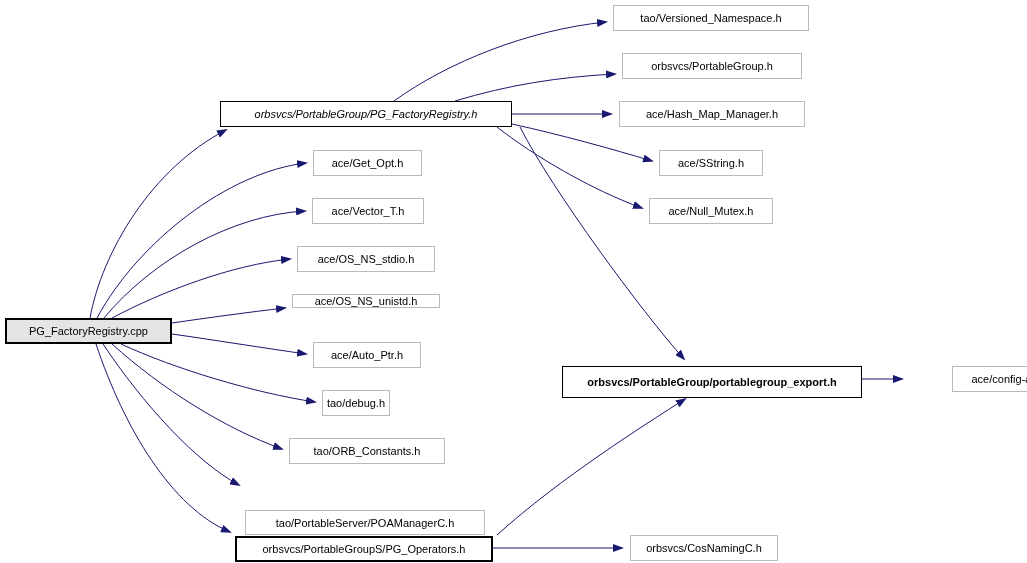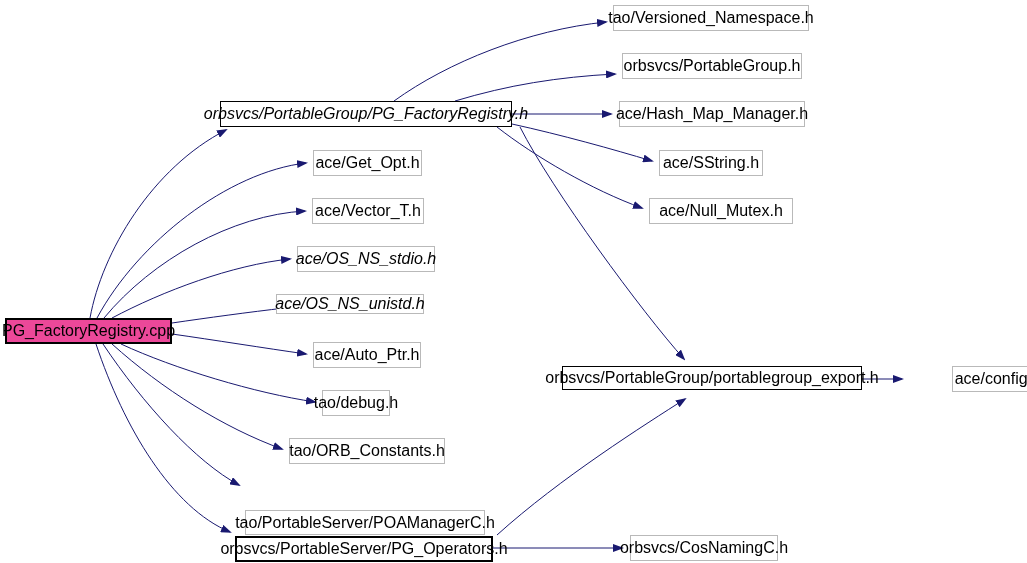--- a/index.html
+++ b/index.html
@@ -17,28 +17,28 @@
     width: 1027px; height: 563px;
   }
   .node {
     position: absolute;
     display: flex;
     align-items: center;
     justify-content: center;
     box-sizing: border-box;
     background: #ffffff;
     color: #000000;
-    font-size: 16px;
+    font-size: 11px;
     white-space: nowrap;
     text-align: center;
   }
   .node.plain  { border: 1px solid #b9b9b9; }
   .node.linked { border: 1px solid #000000; }
   .node.linked-bold { border: 2px solid #000000; }
-  .node.root   { border: 2px solid #000000; background: #ec4899; }
+  .node.root   { border: 2px solid #000000; background: #e5e5e5; }
   .edge { fill: none; stroke-width: 1; }
 </style>
 </head>
 <body>
 
 <div id="canvas">
   <svg id="edge-layer" width="1027" height="563" viewBox="0 0 1027 563">
     <defs>
       <marker id="arrow" markerWidth="11" markerHeight="8" refX="9" refY="4" orient="auto" markerUnits="userSpaceOnUse">
         <path d="M0,0 L11,4 L0,8 z" fill="#191970"></path>
@@ -78,51 +78,51 @@
       </div>
       <div class="node plain" style="left: 622px; top: 53px; width: 180px; height: 26px;">
         <span>orbsvcs/PortableGroup.h</span>
       </div>
       <div class="node plain" style="left: 619px; top: 101px; width: 186px; height: 26px;">
         <span>ace/Hash_Map_Manager.h</span>
       </div>
       <div class="node plain" style="left: 659px; top: 150px; width: 104px; height: 26px;">
         <span>ace/SString.h</span>
       </div>
-      <div class="node plain" style="left: 649px; top: 198px; width: 144px; height: 26px;">
+      <div class="node plain" style="left: 649px; top: 198px; width: 124px; height: 26px;">
         <span>ace/Null_Mutex.h</span>
       </div>
       <div class="node plain" style="left: 313px; top: 150px; width: 109px; height: 26px;">
         <span>ace/Get_Opt.h</span>
       </div>
       <div class="node plain" style="left: 312px; top: 198px; width: 112px; height: 26px;">
         <span>ace/Vector_T.h</span>
       </div>
-      <div class="node plain" style="left: 297px; top: 246px; width: 138px; height: 26px; font-style: italic;">
+      <div class="node plain" style="left: 297px; top: 246px; width: 138px; height: 26px;">
         <span>ace/OS_NS_stdio.h</span>
       </div>
-      <div class="node plain" style="left: 276px; top: 294px; width: 148px; height: 20px; font-style: italic;">
+      <div class="node plain" style="left: 292px; top: 294px; width: 148px; height: 14px;">
         <span>ace/OS_NS_unistd.h</span>
       </div>
       <div class="node plain" style="left: 313px; top: 342px; width: 108px; height: 26px;">
         <span>ace/Auto_Ptr.h</span>
       </div>
       <div class="node plain" style="left: 322px; top: 390px; width: 68px; height: 26px;">
         <span>tao/debug.h</span>
       </div>
       <div class="node plain" style="left: 289px; top: 438px; width: 156px; height: 26px;">
         <span>tao/ORB_Constants.h</span>
       </div>
       <div class="node plain" style="left: 245px; top: 487px; width: 240px; height: 25px; margin-top: 23px;">
         <span>tao/PortableServer/POAManagerC.h</span>
       </div>
       <div class="node linked-bold" style="left: 235px; top: 536px; width: 258px; height: 26px;">
-        <span>orbsvcs/PortableServer/PG_Operators.h</span>
+        <span>orbsvcs/PortableGroupS/PG_Operators.h</span>
       </div>
-      <div class="node linked" style="left: 562px; top: 366px; width: 300px; height: 24px;">
+      <div class="node linked" style="left: 562px; top: 366px; width: 300px; height: 32px; font-weight: bold;">
         <span>orbsvcs/PortableGroup/portablegroup_export.h</span>
       </div>
       <div class="node plain" style="left: 910px; top: 366px; width: 113px; height: 26px; margin-left: 42px;">
         <span>ace/config-all.h</span>
       </div>
       <div class="node plain" style="left: 630px; top: 535px; width: 148px; height: 26px;">
         <span>orbsvcs/CosNamingC.h</span>
       </div>
     </div>
 </div>

